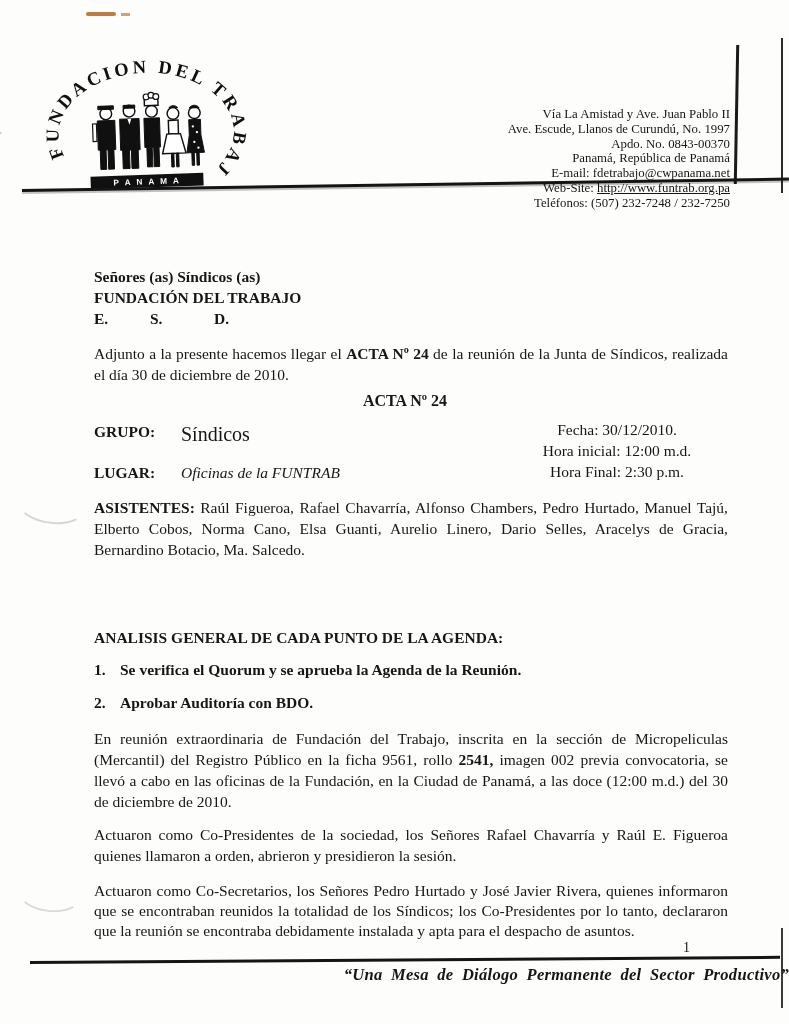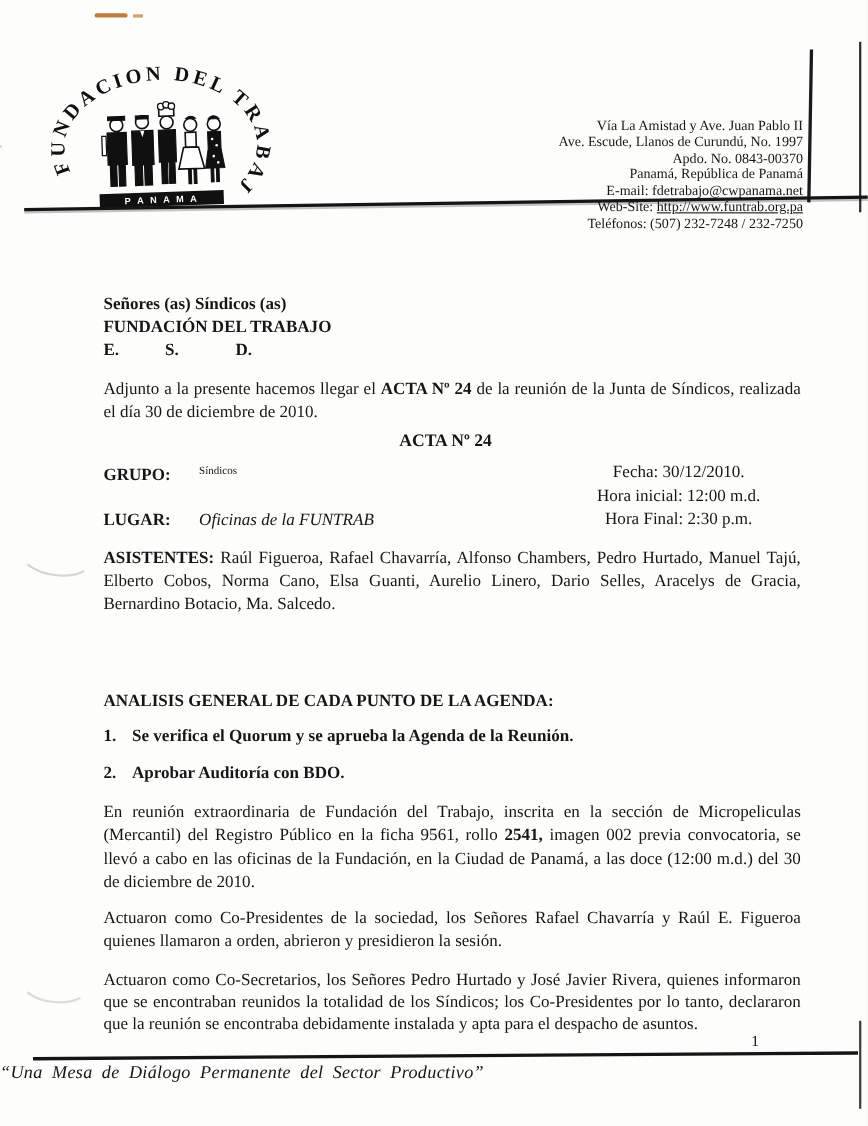--- a/index.html
+++ b/index.html
@@ -13,21 +13,21 @@
   .para{font-size:15.5px;line-height:21px;text-align:justify;width:634px;left:94px;}
   .rule{background:#151515;}
   .addr{font-size:12.8px;line-height:14.8px;text-align:right;right:59px;top:71px;width:320px;margin-top:36px;}
   .addr .url{text-decoration:underline;}
   .metaR{font-size:15.5px;line-height:20.8px;text-align:center;right:57px;top:420px;width:230px;}
   .metaLbl{font-weight:bold;font-size:15.5px;}
   .item{font-size:15.5px;font-weight:bold;}
   .esd span{display:inline-block;}
   .arc-artifact{border:2px solid transparent;border-radius:50%;}
   .footer-quote{
-    width:789px;text-align:left;font-size:16.5px;font-weight:normal;font-style:italic;
+    width:789px;text-align:right;font-size:16.5px;font-weight:bold;font-style:italic;
     letter-spacing:.3px;word-spacing:4px;top:965px;left:0;
   }
 </style>
 </head>
 <body>
 
 <div class="page">
 
   <div class="abs" style="left:86px;top:12px;width:30px;height:4px;background:#b5651d;opacity:.85;border-radius:2px;"></div>
   <div class="abs" style="left:121px;top:13px;width:9px;height:2.5px;background:#b5651d;opacity:.6;"></div>
@@ -112,21 +112,21 @@
     <span style="width:56px;">E.</span><span style="width:64px;">S.</span><span>D.</span>
   </div>
 
   <div class="abs para" style="top:343px;">
     <span>Adjunto a la presente hacemos llegar el </span><span class="b">ACTA Nº 24</span><span> de la reunión de la Junta de Síndicos, realizada el día 30 de diciembre de 2010.</span>
   </div>
 
   <div class="abs b" style="left:0;top:392px;width:810px;text-align:center;font-size:16px;">ACTA Nº 24</div>
 
   <div class="abs metaLbl" style="left:94px;top:423px;">GRUPO:</div>
-  <div class="abs" style="left:181px;top:423px;font-size:10px;">Síndicos</div>
+  <div class="abs" style="left:181px;top:423px;font-size:20px;">Síndicos</div>
   <div class="abs metaLbl" style="left:94px;top:464px;">LUGAR:</div>
   <div class="abs" style="left:181px;top:464px;font-size:15.5px;font-style:italic;">Oficinas de la FUNTRAB</div>
 
   <div class="abs metaR">
     <div>Fecha: 30/12/2010.</div>
     <div>Hora inicial: 12:00 m.d.</div>
     <div>Hora Final: 2:30 p.m.</div>
   </div>
 
   <div class="abs para" style="top:497px;">

